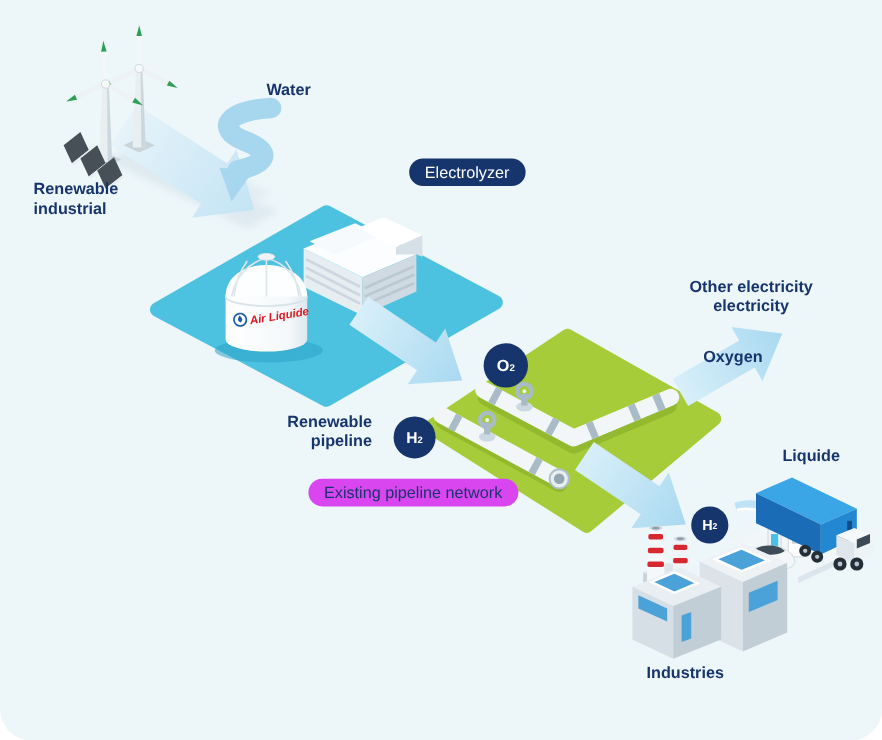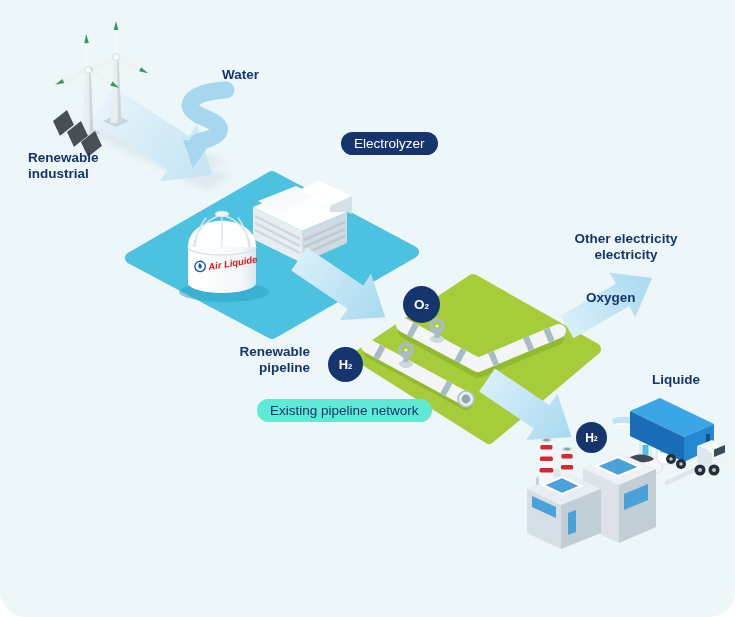--- a/index.html
+++ b/index.html
@@ -16,21 +16,21 @@
     color:var(--navy,#17356d);
   }
   .lbl.center{text-align:center;}
   .lbl.right{text-align:right;}
   .pill{
     position:absolute;z-index:3;display:inline-block;
     padding:4px 13px;border-radius:15px;
     font-weight:400;font-size:13.5px;white-space:nowrap;
   }
   .pill.dark{background:var(--navy,#17356d);color:#ffffff;}
-  .pill.light{background:#5eead4;color:var(--navy,#17356d);}
+  .pill.light{background:#d946ef;color:var(--navy,#17356d);}
   .cap{
     position:absolute;z-index:3;font-size:13px;color:var(--text-dark,#333f4e);
     font-weight:400;white-space:pre;
   }
   .cap .b{font-weight:700;}
   .gas-badge{
     position:absolute;z-index:4;border-radius:50%;
     background:var(--navy,#17356d);color:#ffffff;
     display:flex;align-items:center;justify-content:center;
     font-weight:700;
@@ -300,20 +300,21 @@
 
   <div class="lbl center" style="left:556px;top:231px;width:140px;">
     <div>Other electricity</div>
     <div>electricity</div>
   </div>
 
   <div class="lbl" style="left:586px;top:290px;">Oxygen</div>
 
   <div class="lbl center" style="left:638px;top:372px;width:76px;">Liquide</div>
 
+  <div class="lbl center" style="left:516px;top:553px;width:110px;">Industries</div>
 
   <div class="gas-badge bz-o2">
     <span>O</span>
       <sub>2</sub>
   </div>
   <div class="gas-badge bz-h2a">
     <span>H</span>
       <sub>2</sub>
   </div>
   <div class="gas-badge bz-h2b">

